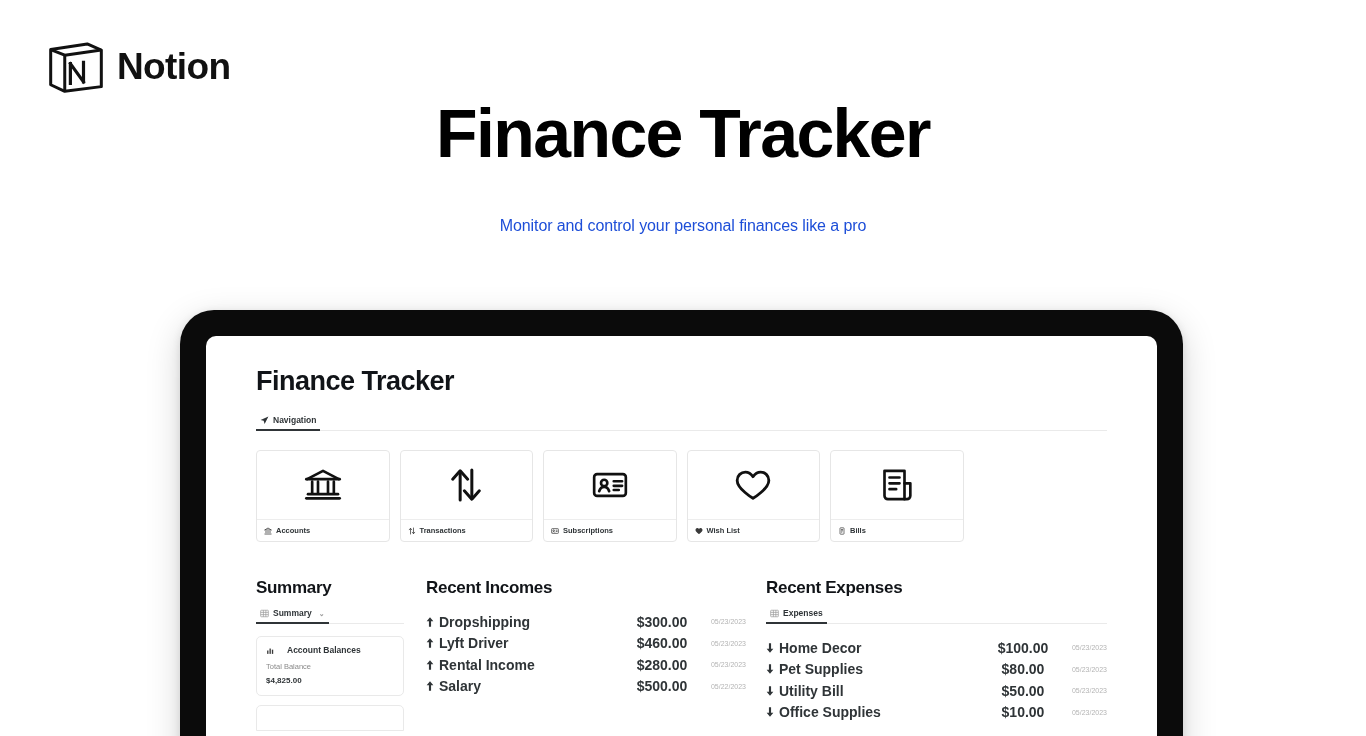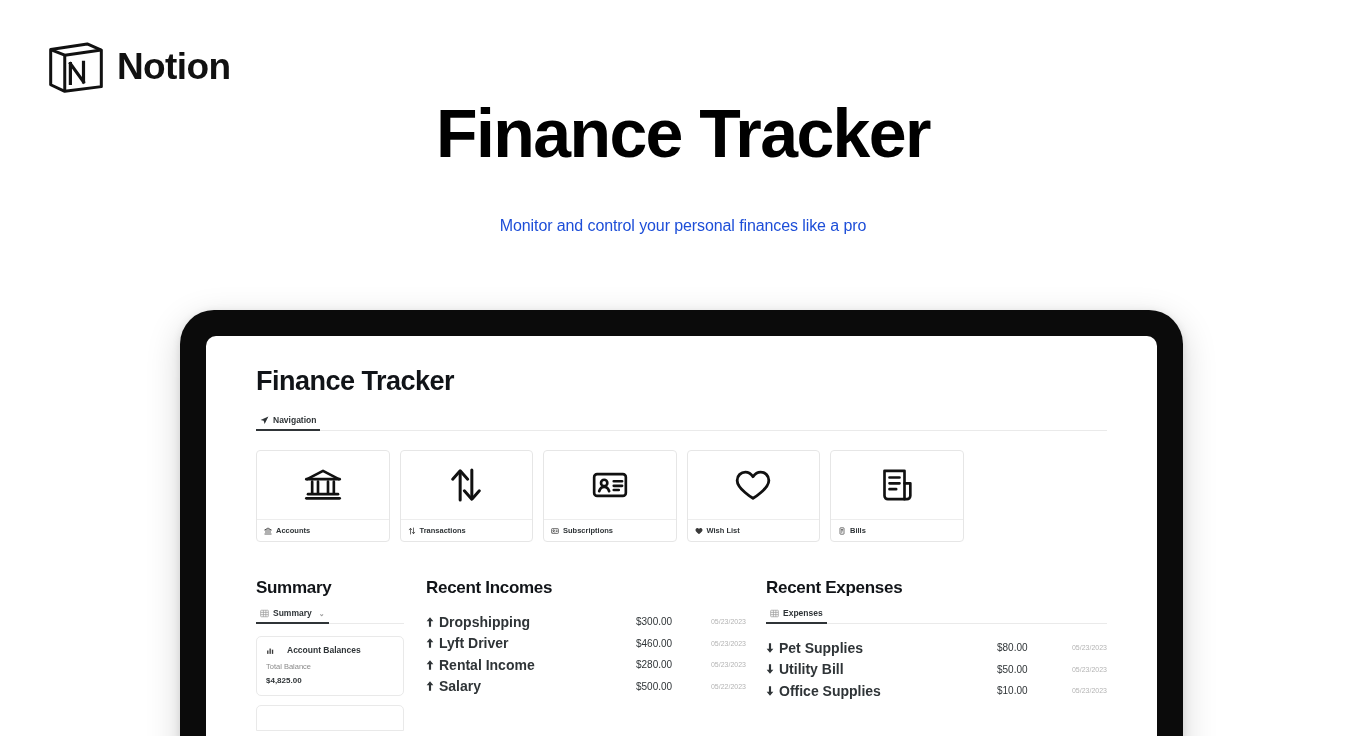--- a/index.html
+++ b/index.html
@@ -131,21 +131,21 @@
   .row {
     display: flex; align-items: center;
     height: 21.5px;
   }
   .row-ico { width: 13px; flex: none; display: flex; align-items: center; }
   .row-ico svg { width: 8px; height: 10px; display: block; }
   .row-name {
     flex: 1; font-size: 14px; font-weight: 700; color: #2f3437; white-space: nowrap;
   }
   .row-amt {
-    width: 52px; text-align: left; font-size: 10px; font-weight: 400;
+    width: 52px; text-align: center; font-size: 14px; font-weight: 700;
     color: #2f3437; white-space: nowrap;
   }
   .row-date {
     width: 58px; text-align: right; font-size: 7px; color: #b4b4b4;
     white-space: nowrap;
   }
 </style>
 </head>
 <body>
 
@@ -384,20 +384,30 @@
                         <rect x="1.2" y="2.2" width="13.6" height="11.6" rx="1.2"></rect>
                         <path d="M1.2 6 H14.8 M1.2 10 H14.8 M6 2.2 V13.8 M10.4 2.2 V13.8"></path>
                       </svg>
                   </span>
                   <span>Expenses</span>
                 </div>
               </div>
             </div>
             <div class="rows">
 
+              <div class="row">
+                <span class="row-ico">
+                  <svg viewBox="0 0 12 14" xmlns="http://www.w3.org/2000/svg" fill="#2f3437">
+                      <path d="M6 14 L1 8 H4.4 V0 H7.6 V8 H11 Z"></path>
+                    </svg>
+                </span>
+                <span class="row-name">Home Decor</span>
+                <span class="row-amt">$100.00</span>
+                <span class="row-date">05/23/2023</span>
+              </div>
 
               <div class="row">
                 <span class="row-ico">
                   <svg viewBox="0 0 12 14" xmlns="http://www.w3.org/2000/svg" fill="#2f3437">
                       <path d="M6 14 L1 8 H4.4 V0 H7.6 V8 H11 Z"></path>
                     </svg>
                 </span>
                 <span class="row-name">Pet Supplies</span>
                 <span class="row-amt">$80.00</span>
                 <span class="row-date">05/23/2023</span>

